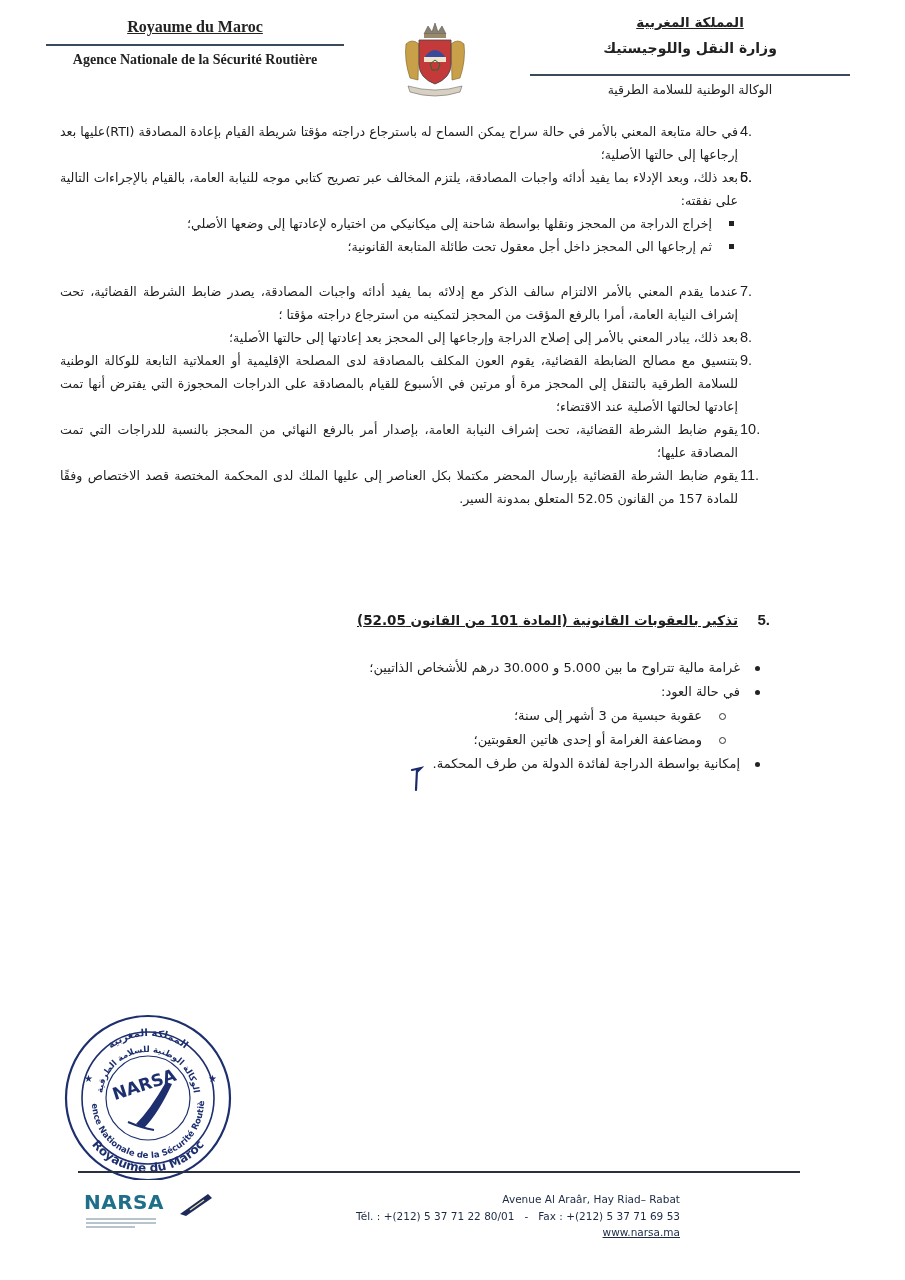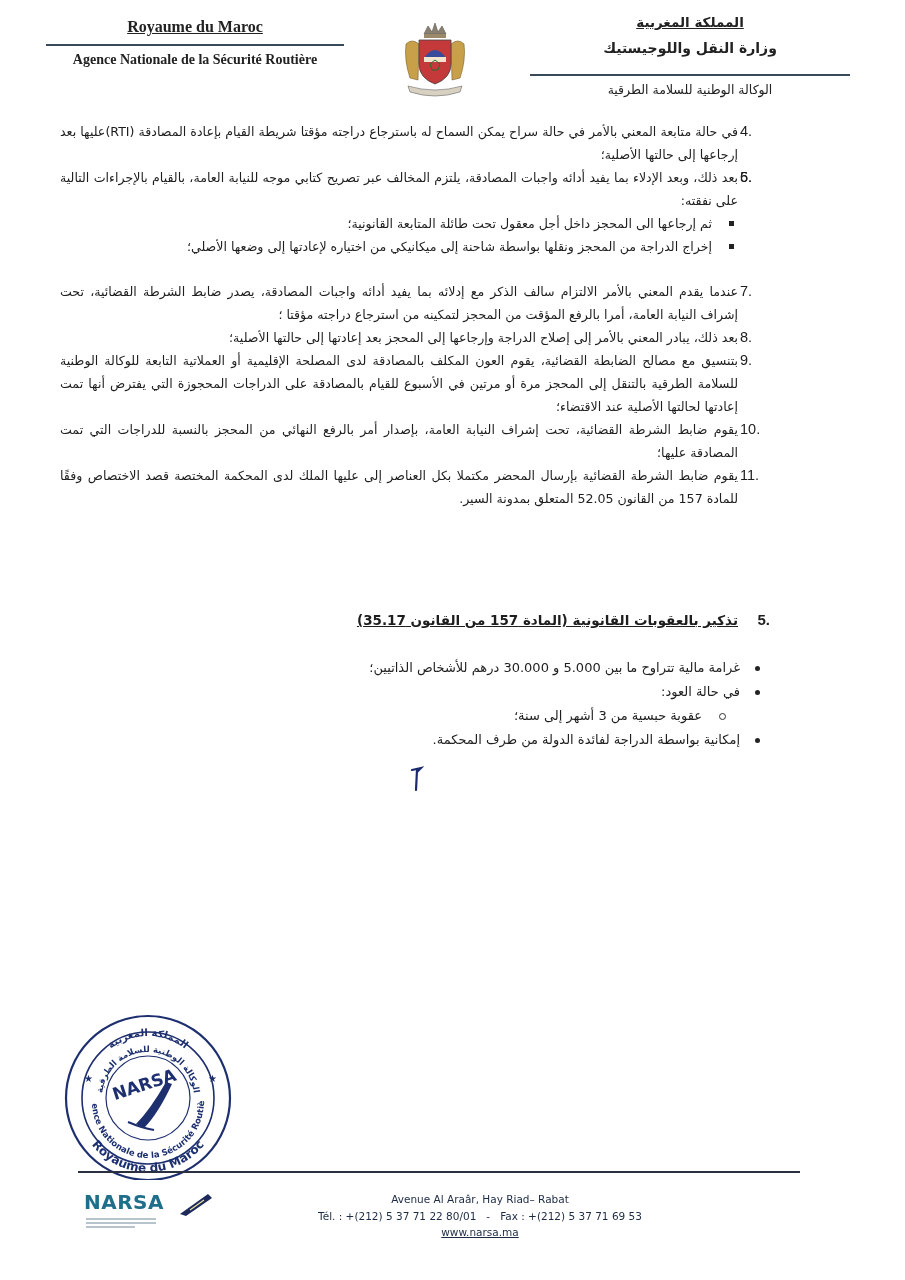--- a/index.html
+++ b/index.html
@@ -49,21 +49,21 @@
 
   
   .stamp { left: 58px; top: 1012px; width: 178px; height: 168px; }
 
   
   .footer-rule { left: 78px; top: 1171px; width: 722px; height: 2px; background: #2a3040; }
   .footer-logo { left: 84px; top: 1190px; width: 140px; height: 50px; }
   .footer-logo .name { font-family: "DejaVu Sans", sans-serif; font-weight: bold; font-size: 20px; color: #1f6f8b; letter-spacing: 0.5px; }
   .footer-logo .tiny { position: absolute; left: 2px; top: 26px; width: 70px; }
   .footer-logo .tiny div { height: 2px; background: #b8c4cc; margin: 2px 0; }
-  .footer-text { left: 280px; top: 1191px; width: 400px; text-align: center;
+  .footer-text { left: 280px; top: 1191px; width: 400px; text-align: right;
                  font-family: "DejaVu Sans", sans-serif; font-size: 10.5px; line-height: 16.5px; color: #1c2a44; }
   .footer-text .web { text-decoration: underline; }
 </style>
 </head>
 <body>
 
 <div class="abs hdr-fr">
   <div class="l1">Royaume du Maroc</div>
   <div class="rule"></div>
   <div class="l3">Agence Nationale de la Sécurité Routière</div>
@@ -100,22 +100,22 @@
     <span>في حالة متابعة المعني بالأمر في حالة سراح يمكن السماح له باسترجاع دراجته مؤقتا شريطة القيام بإعادة المصادقة (RTI)عليها بعد إرجاعها إلى حالتها الأصلية؛</span>
   </p>
   <p class="item">
     <span class="num">5.</span>
   </p>
   <p class="item">
     <span class="num">6.</span>
     <span>بعد ذلك، وبعد الإدلاء بما يفيد أدائه واجبات المصادقة، يلتزم المخالف عبر </span><span class="b">تصريح كتابي موجه للنيابة العامة</span><span>، بالقيام بالإجراءات التالية على نفقته:</span>
   </p>
   <ul class="bullets">
+    <li>إخراج الدراجة من المحجز ونقلها بواسطة شاحنة إلى ميكانيكي من اختياره لإعادتها إلى وضعها الأصلي؛</li>
     <li>ثم إرجاعها الى المحجز داخل أجل معقول تحت طائلة المتابعة القانونية؛</li>
-    <li>إخراج الدراجة من المحجز ونقلها بواسطة شاحنة إلى ميكانيكي من اختياره لإعادتها إلى وضعها الأصلي؛</li>
   </ul>
   <div class="gap"></div>
   <p class="item">
     <span class="num">7.</span>
     <span>عندما يقدم المعني بالأمر الالتزام سالف الذكر مع إدلائه بما يفيد أدائه واجبات المصادقة، يصدر ضابط الشرطة القضائية، تحت إشراف النيابة العامة، </span><span class="b">أمرا بالرفع المؤقت من المحجز</span><span> لتمكينه من استرجاع دراجته مؤقتا ؛</span>
   </p>
   <p class="item">
     <span class="num">8.</span>
     <span>بعد ذلك، يبادر المعني بالأمر إلى </span><span class="b">إصلاح الدراجة وإرجاعها إلى المحجز</span><span> بعد إعادتها إلى حالتها الأصلية؛</span>
   </p>
@@ -129,30 +129,31 @@
   </p>
   <p class="item">
     <span class="num">11.</span>
     <span>يقوم ضابط الشرطة القضائية </span><span class="b">بإرسال المحضر مكتملا بكل العناصر إلى عليها الملك</span><span> لدى المحكمة المختصة قصد الاختصاص وفقًا للمادة 157 من القانون 52.05 المتعلق بمدونة السير.</span>
   </p>
 </div>
 
 <div class="abs sec5">
   <div class="title">
     <span class="num">5.</span>
-    <span class="txt">تذكير بالعقوبات القانونية (المادة 157 من القانون 35.17)</span>
+    <span class="txt">تذكير بالعقوبات القانونية (المادة 101 من القانون 52.05)</span>
   </div>
   <ul class="lv1">
     <li>
       <span>غرامة مالية تتراوح ما بين </span><span class="b">5.000</span><span> و </span><span class="b">30.000</span><span> درهم للأشخاص الذاتيين؛</span>
     </li>
     <li>
       <span>في حالة العود:</span>
       <ul class="lv2">
         <li class="b">عقوبة حبسية من 3 أشهر إلى سنة؛</li>
+        <li>ومضاعفة الغرامة أو إحدى هاتين العقوبتين؛</li>
       </ul>
     </li>
     <li class="b">إمكانية بواسطة الدراجة لفائدة الدولة من طرف المحكمة.</li>
   </ul>
 </div>
 
 <div class="abs sign">
   <svg width="14" height="26" viewBox="0 0 14 26">
     <path d="M2 4 L11 2 L7 6 M7 4 L6 24" stroke="#1b2a6b" stroke-width="2.2" fill="none" stroke-linecap="round"></path>
   </svg>

